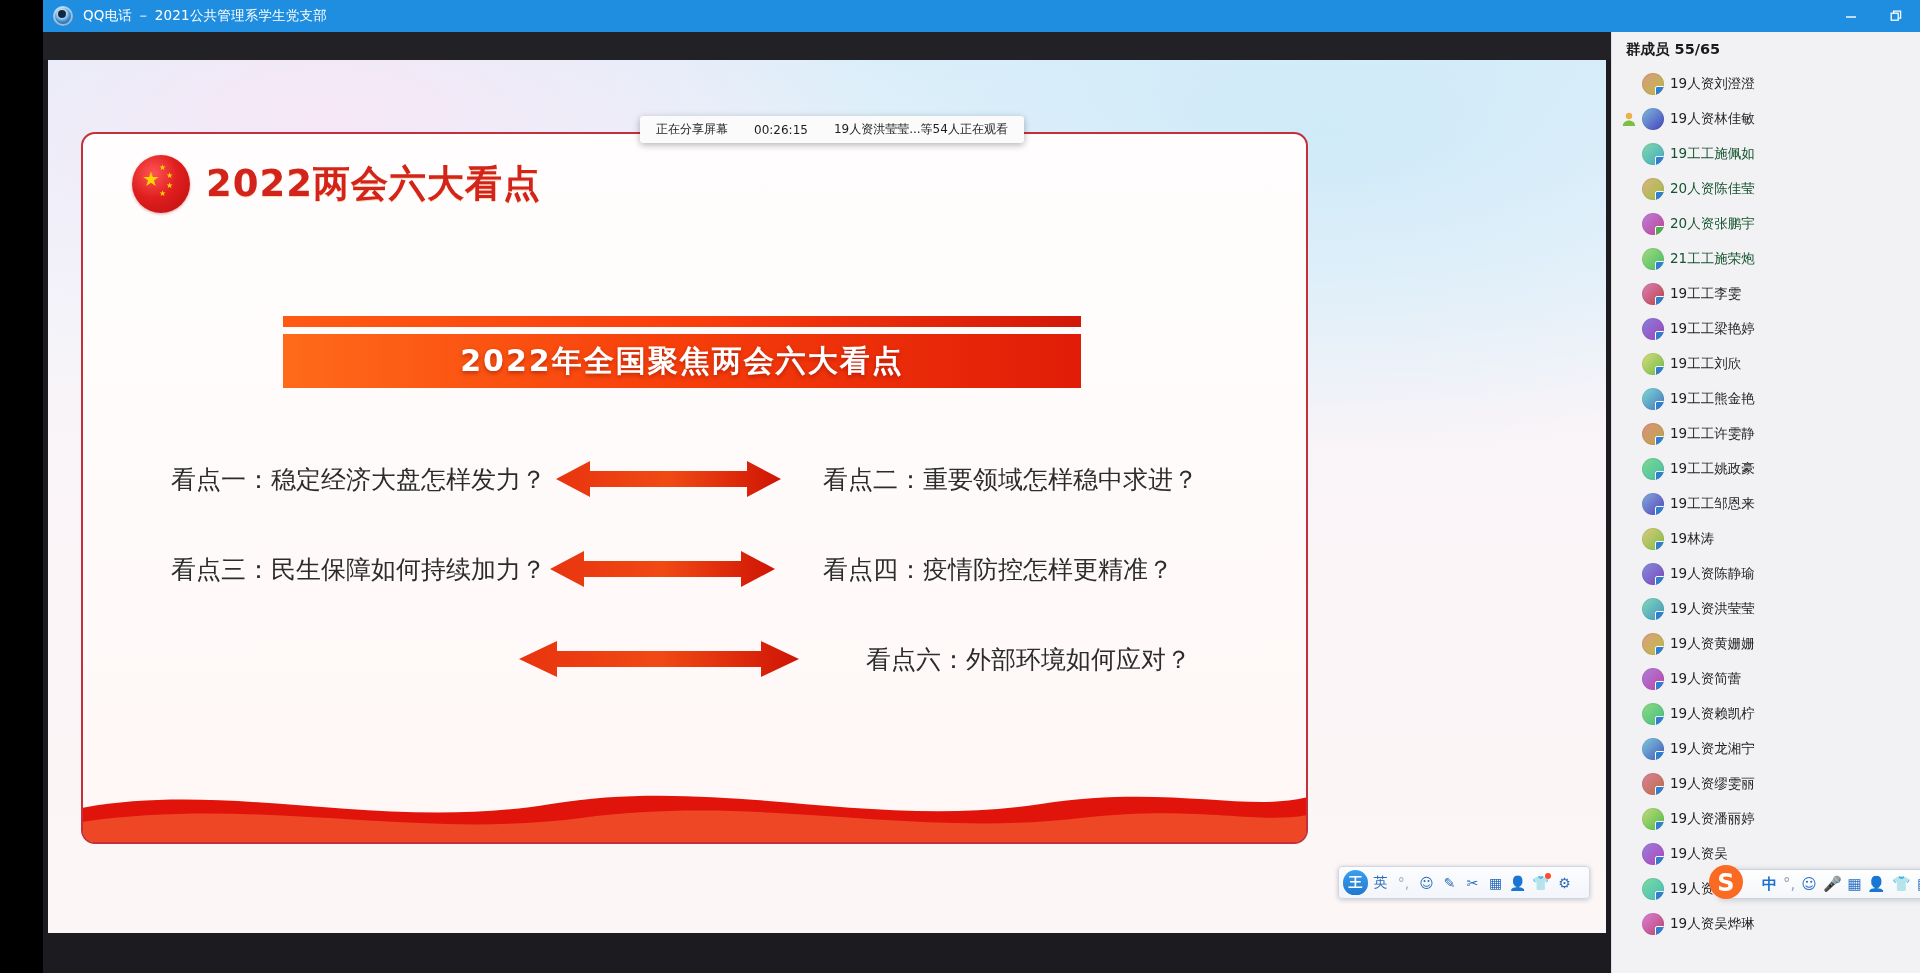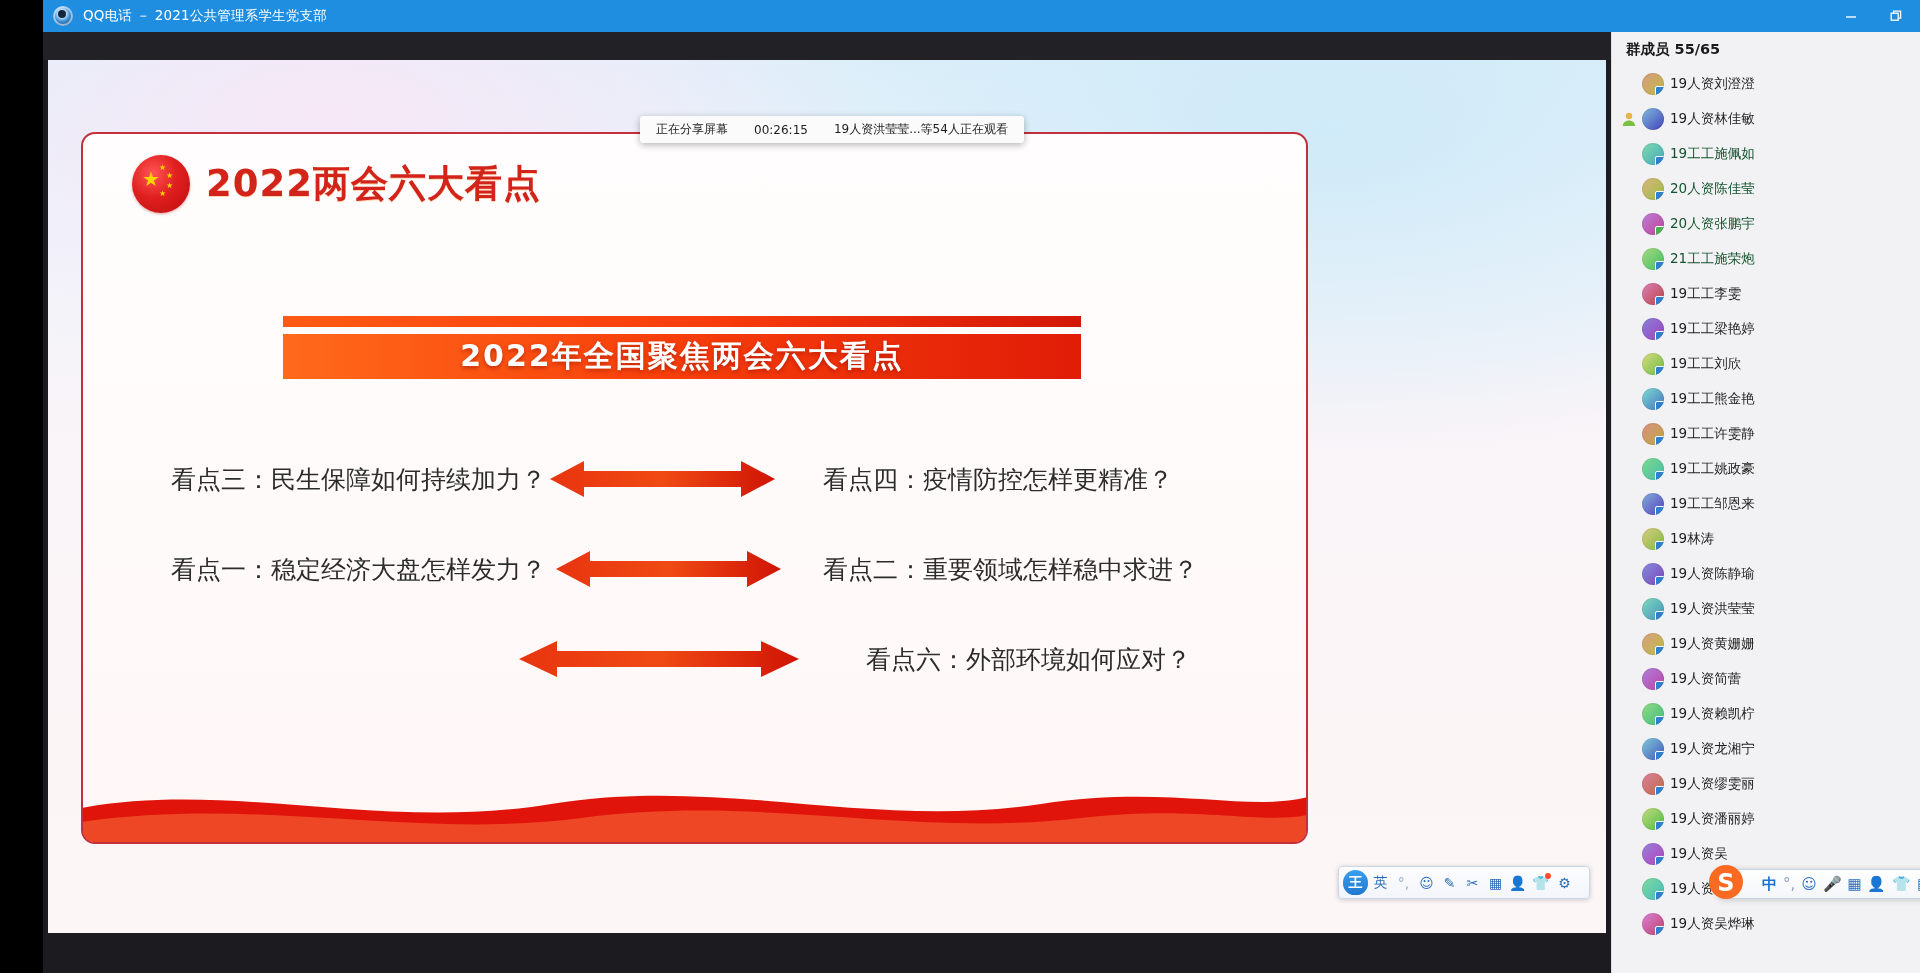--- a/index.html
+++ b/index.html
@@ -79,21 +79,21 @@
     text-shadow:0 1px 0 #ffd7b0;
   }
 
   .banner-wrap{ position:absolute; left:200px; top:182px; width:798px; }
   .banner-bar{
     height:11px; width:798px;
     background:linear-gradient(90deg,#ff5a14 0%,#f83b0c 55%,#d31708 100%);
   }
   .banner-gap{ height:7px; }
   .banner-main{
-    height:45px; width:798px;
+    height:54px; width:798px;
     background:linear-gradient(90deg,#ff6a1a 0%,#f73f0b 48%,#e01c07 100%);
     display:flex; align-items:center; justify-content:center;text-align:right;
   }
   .banner-main span{
     color:#fff; font-size:30px; font-weight:700; letter-spacing:2px;
     text-shadow:0 2px 4px rgba(120,0,0,.45);
   }
 
   .rows{ position:absolute; left:0; top:300px; width:100%; }
   .row{ position:relative; height:90px; display:flex; align-items:center; }
@@ -244,40 +244,40 @@
         <div class="banner-wrap">
           <div class="banner-bar"></div>
           <div class="banner-gap"></div>
           <div class="banner-main">
             <span>2022年全国聚焦两会六大看点</span>
           </div>
         </div>
 
         <div class="rows">
           <div class="row">
-            <div class="txt left" style="right:760px;">看点三：民生保障如何持续加力？</div>
-            <svg class="arrow" style="left:467px; top:26px;" width="225" height="38" viewBox="0 0 225 38">
-              <polygon points="0,19 34,1 34,11 191,11 191,1 225,19 191,37 191,27 34,27 34,37" fill="url(#ag1)"></polygon>
-            </svg>
-            <div class="txt right" style="left:740px;">看点四：疫情防控怎样更精准？</div>
-          </div>
-
-          <div class="row">
             <div class="txt left" style="right:760px;">看点一：稳定经济大盘怎样发力？</div>
             <svg class="arrow" style="left:473px; top:26px;" width="225" height="38" viewBox="0 0 225 38">
               <defs>
                   <linearGradient id="ag1" x1="0" y1="0" x2="1" y2="0">
                 <stop offset="0" stop-color="#e8340f"></stop>
                     <stop offset="0.5" stop-color="#f04a14"></stop>
                     <stop offset="1" stop-color="#cf1405"></stop>
               </linearGradient>
                 </defs>
               <polygon points="0,19 34,1 34,11 191,11 191,1 225,19 191,37 191,27 34,27 34,37" fill="url(#ag1)"></polygon>
             </svg>
             <div class="txt right" style="left:740px;">看点二：重要领域怎样稳中求进？</div>
+          </div>
+
+          <div class="row">
+            <div class="txt left" style="right:760px;">看点三：民生保障如何持续加力？</div>
+            <svg class="arrow" style="left:467px; top:26px;" width="225" height="38" viewBox="0 0 225 38">
+              <polygon points="0,19 34,1 34,11 191,11 191,1 225,19 191,37 191,27 34,27 34,37" fill="url(#ag1)"></polygon>
+            </svg>
+            <div class="txt right" style="left:740px;">看点四：疫情防控怎样更精准？</div>
           </div>
 
           <div class="row">
             <svg class="arrow" style="left:436px; top:26px;" width="280" height="38" viewBox="0 0 280 38">
               <polygon points="0,19 38,1 38,11 242,11 242,1 280,19 242,37 242,27 38,27 38,37" fill="url(#ag1)"></polygon>
             </svg>
             <div class="txt right" style="left:783px;">看点六：外部环境如何应对？</div>
           </div>
         </div>
 

